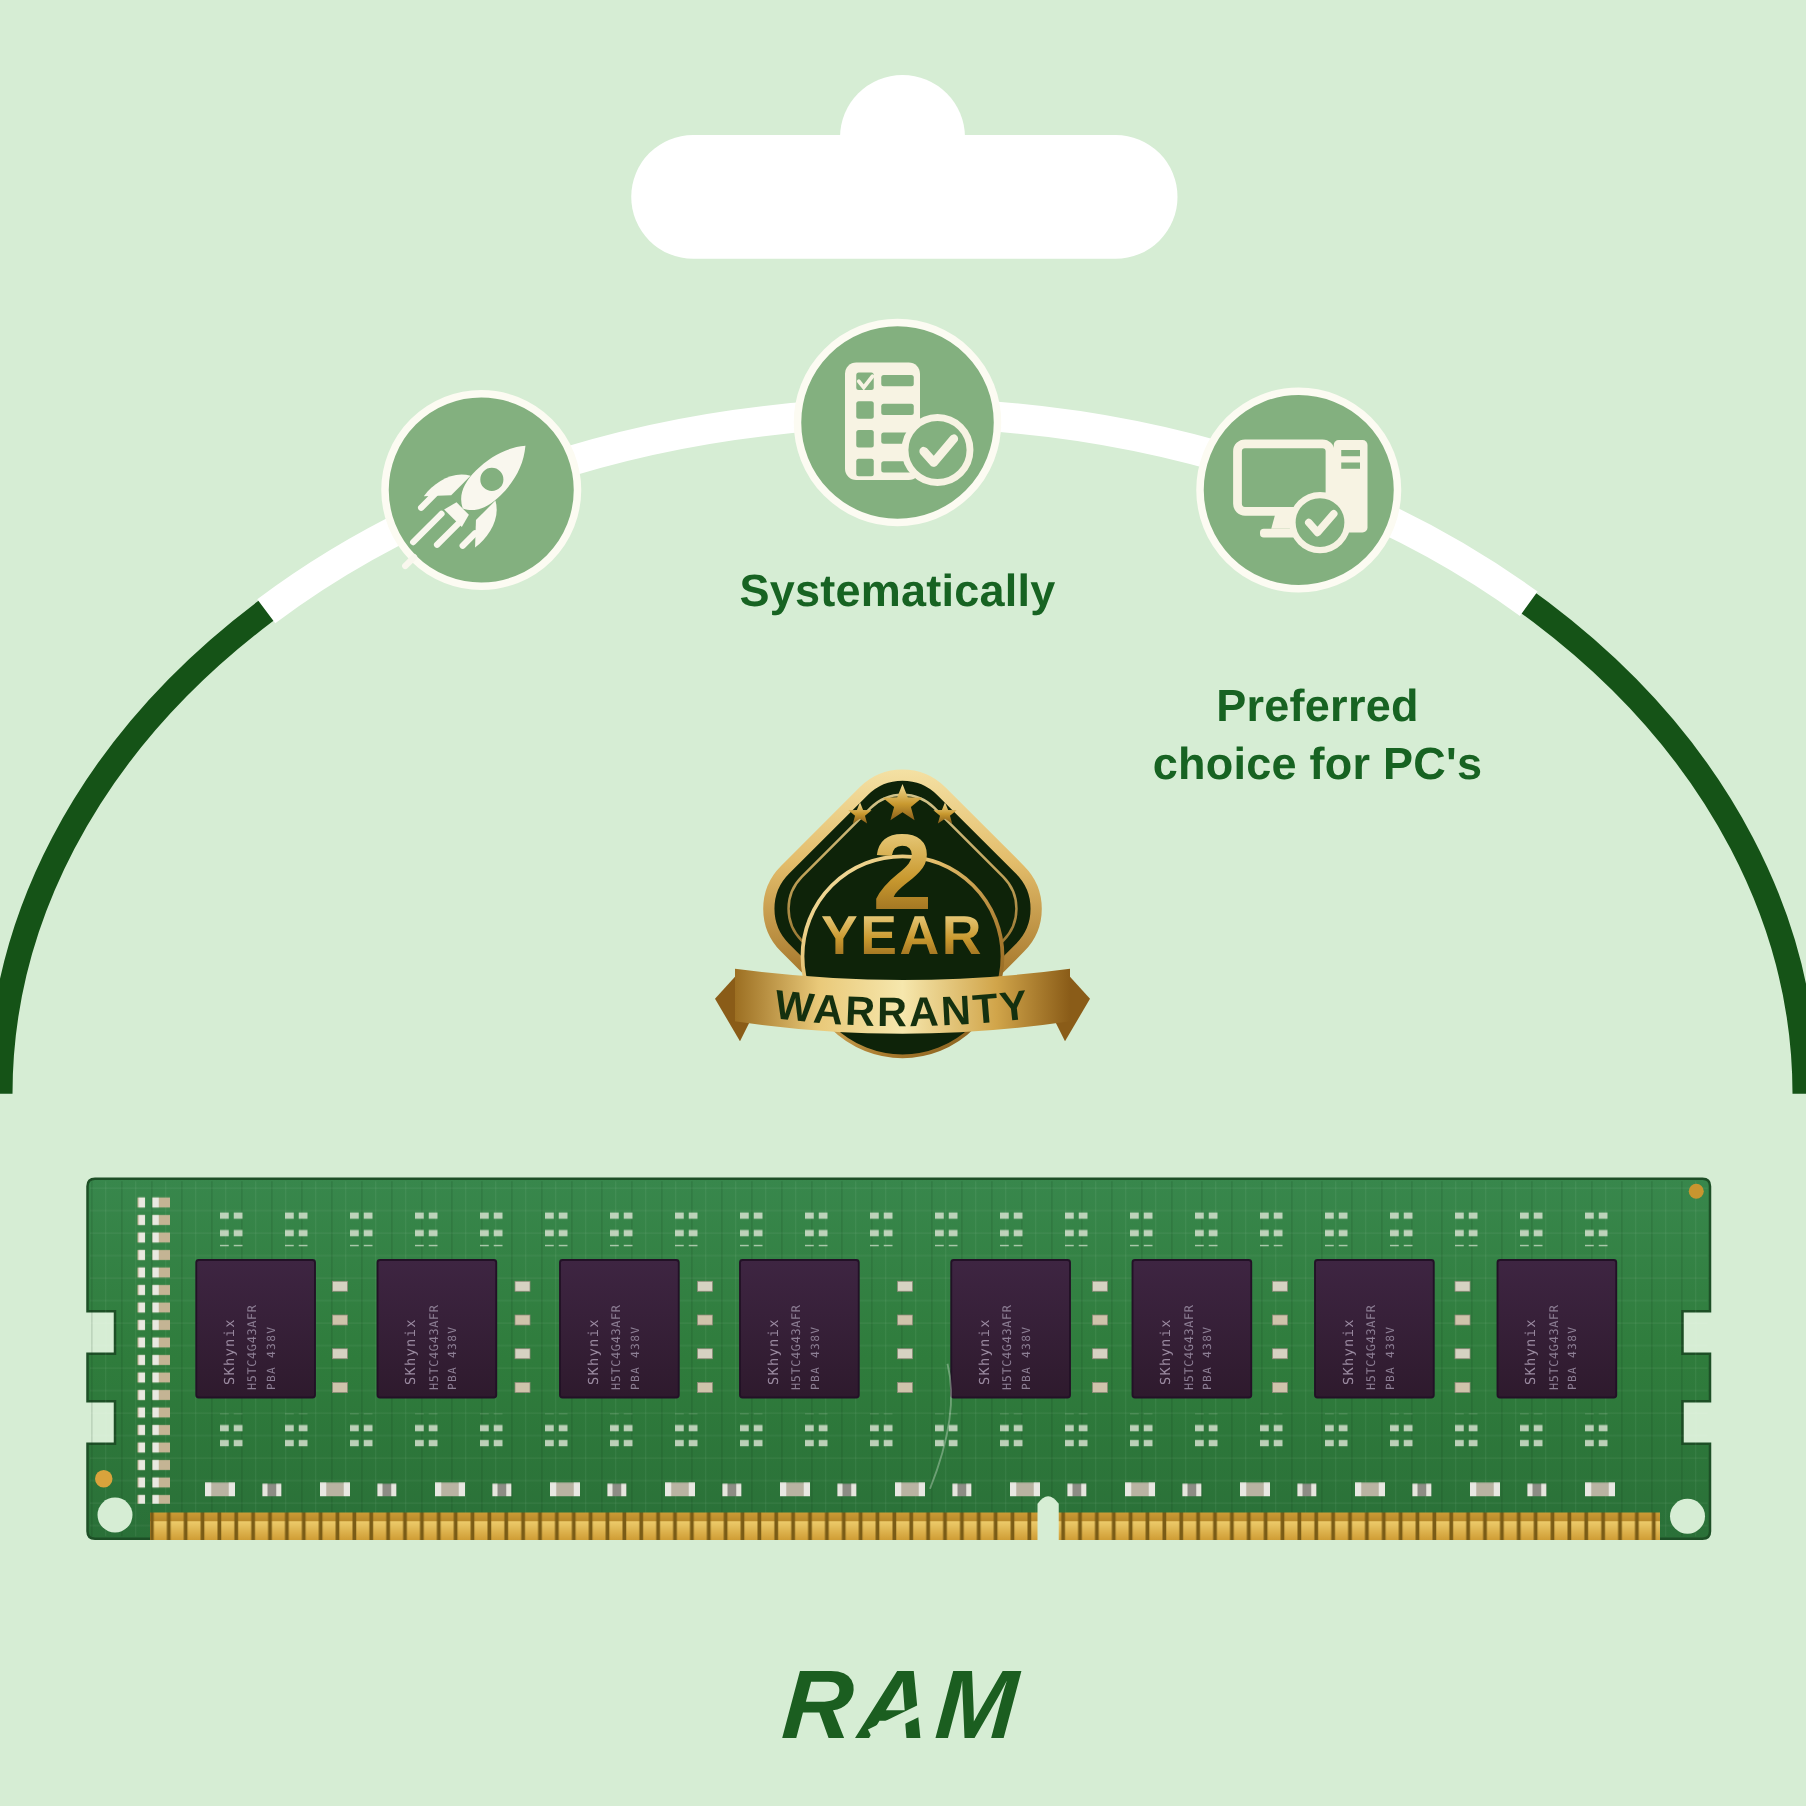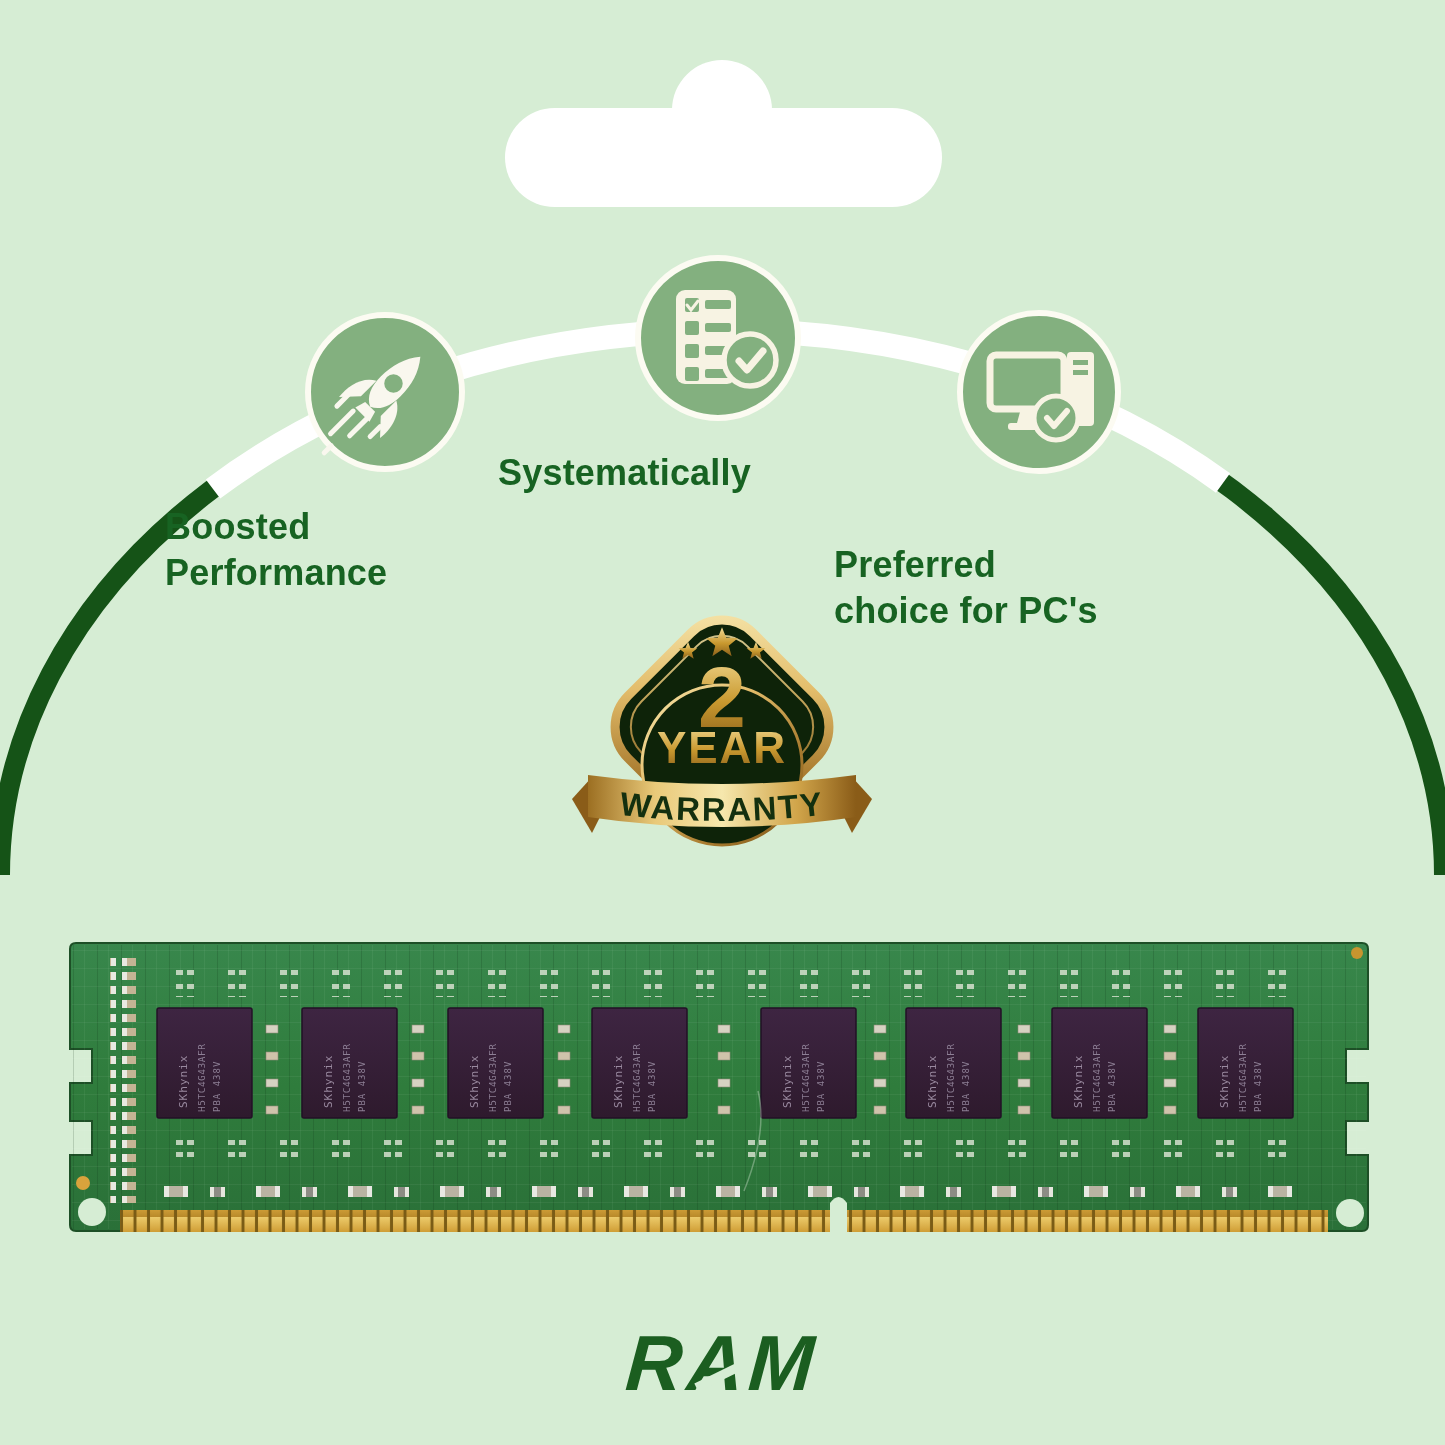--- a/index.html
+++ b/index.html
@@ -10,21 +10,21 @@
   
   .hang-pill{position:absolute;left:505px;top:108px;width:437px;height:99px;
              background:#ffffff;border-radius:50px;}
   .hang-bump{position:absolute;left:672px;top:60px;width:100px;height:100px;
              background:#ffffff;border-radius:50%;}
 
   
   .overlay{position:absolute;left:0;top:0;}
 
   
-  .caption{position:absolute;width:440px;text-align:left;color:#176322;
+  .caption{position:absolute;width:440px;text-align:center;color:#176322;
            font-weight:bold;font-size:36px;line-height:46px;letter-spacing:.2px;}
   .cap-1{left:165px;top:504px;}
   .cap-2{left:498px;top:450px;}
   .cap-3{left:834px;top:500px;margin-top:42px;}
 
   
   .badge-wrap{position:absolute;left:570px;top:585px;}
 
   
   .ram-wrap{position:absolute;left:68px;top:941px;}
@@ -100,24 +100,20 @@
         <path d="M-19,20 L-5,20 L-2,31 L-22,31 Z" fill="#f7f3e3"></path>
         <rect x="-31" y="31" width="38" height="7" rx="3" fill="#f7f3e3"></rect>
         <g transform="translate(17,26)">
           <circle r="22" fill="#83b07f" stroke="#f7f3e3" stroke-width="5"></circle>
           <path d="M-9,0 L-2,8 L11,-7" fill="none" stroke="#f7f3e3" stroke-width="6" stroke-linecap="round" stroke-linejoin="round"></path>
         </g>
       </g>
     </g>
   </svg>
 
-  <div class="caption cap-1">
-    <div>Boosted</div>
-    <div>Performance</div>
-  </div>
   <div class="caption cap-2">
     <div>Systematically</div>
   </div>
   <div class="caption cap-3">
     <div>Preferred</div>
     <div>choice for PC's</div>
   </div>
 
   <div class="badge-wrap">
     <svg width="305" height="295" viewBox="0 0 305 295">

